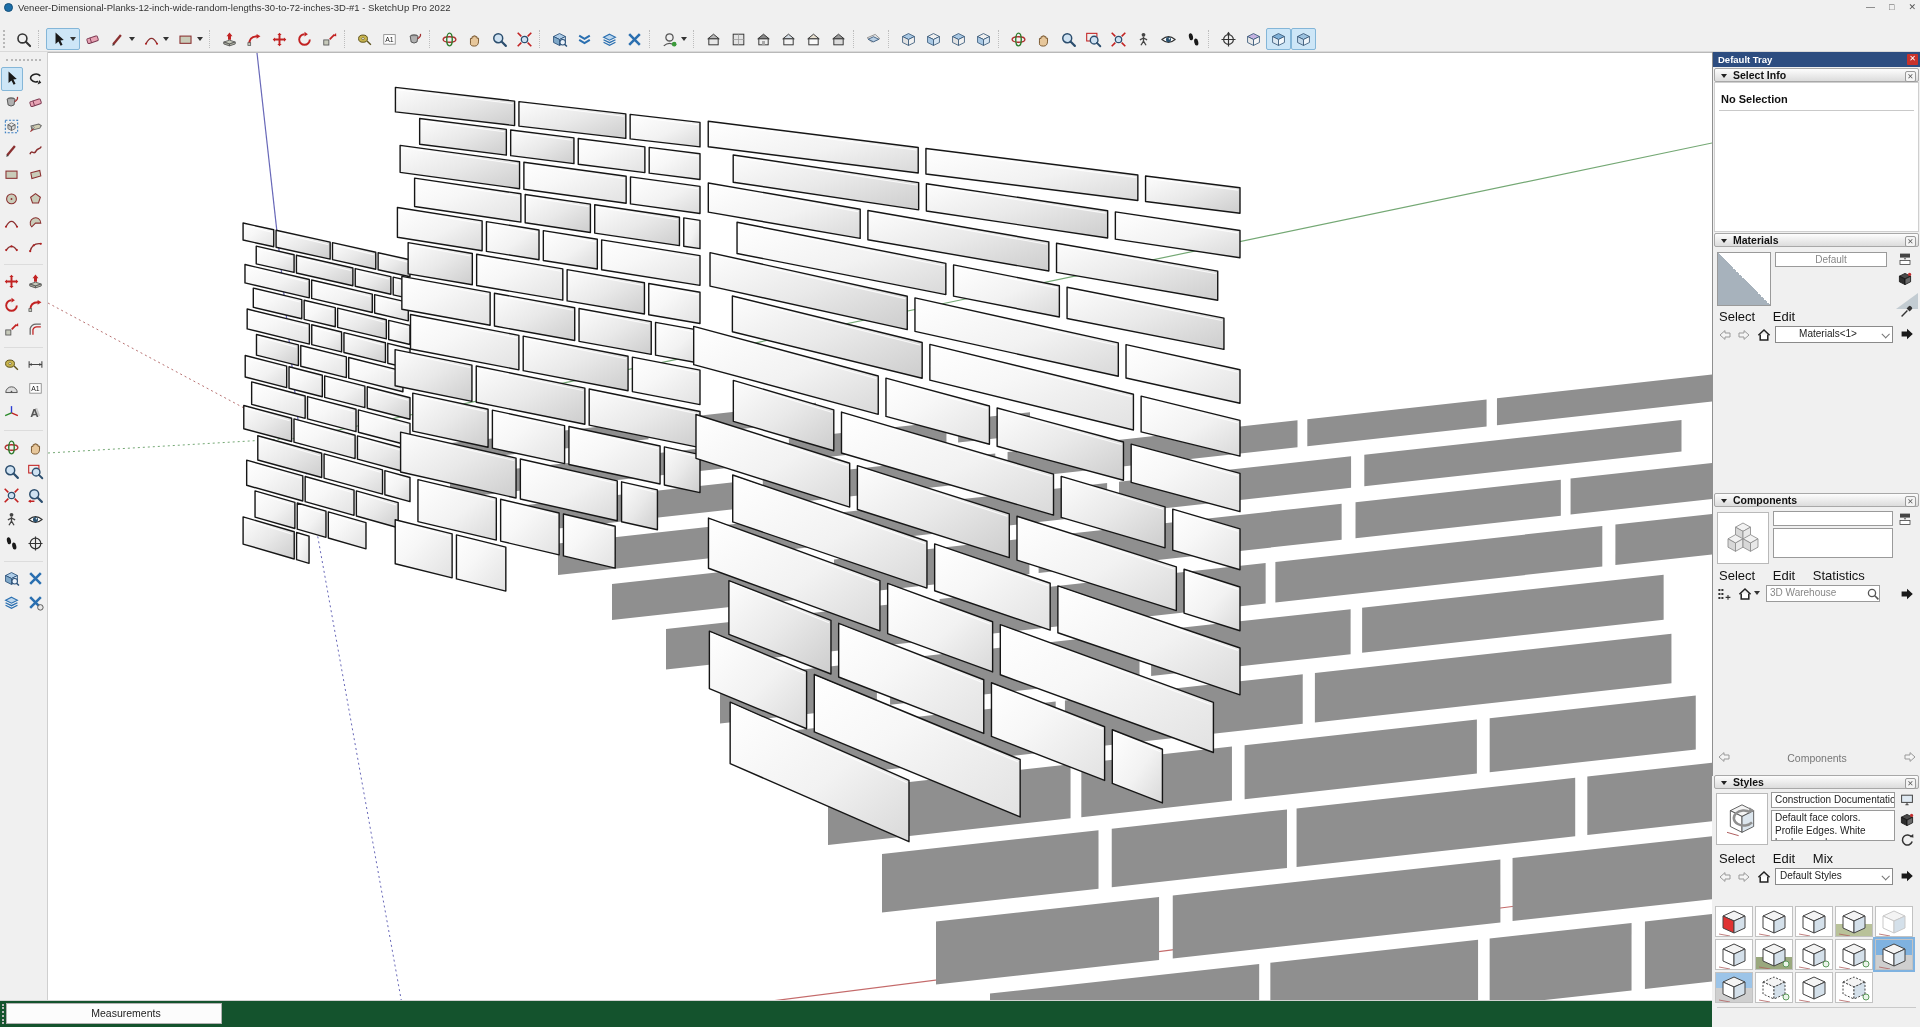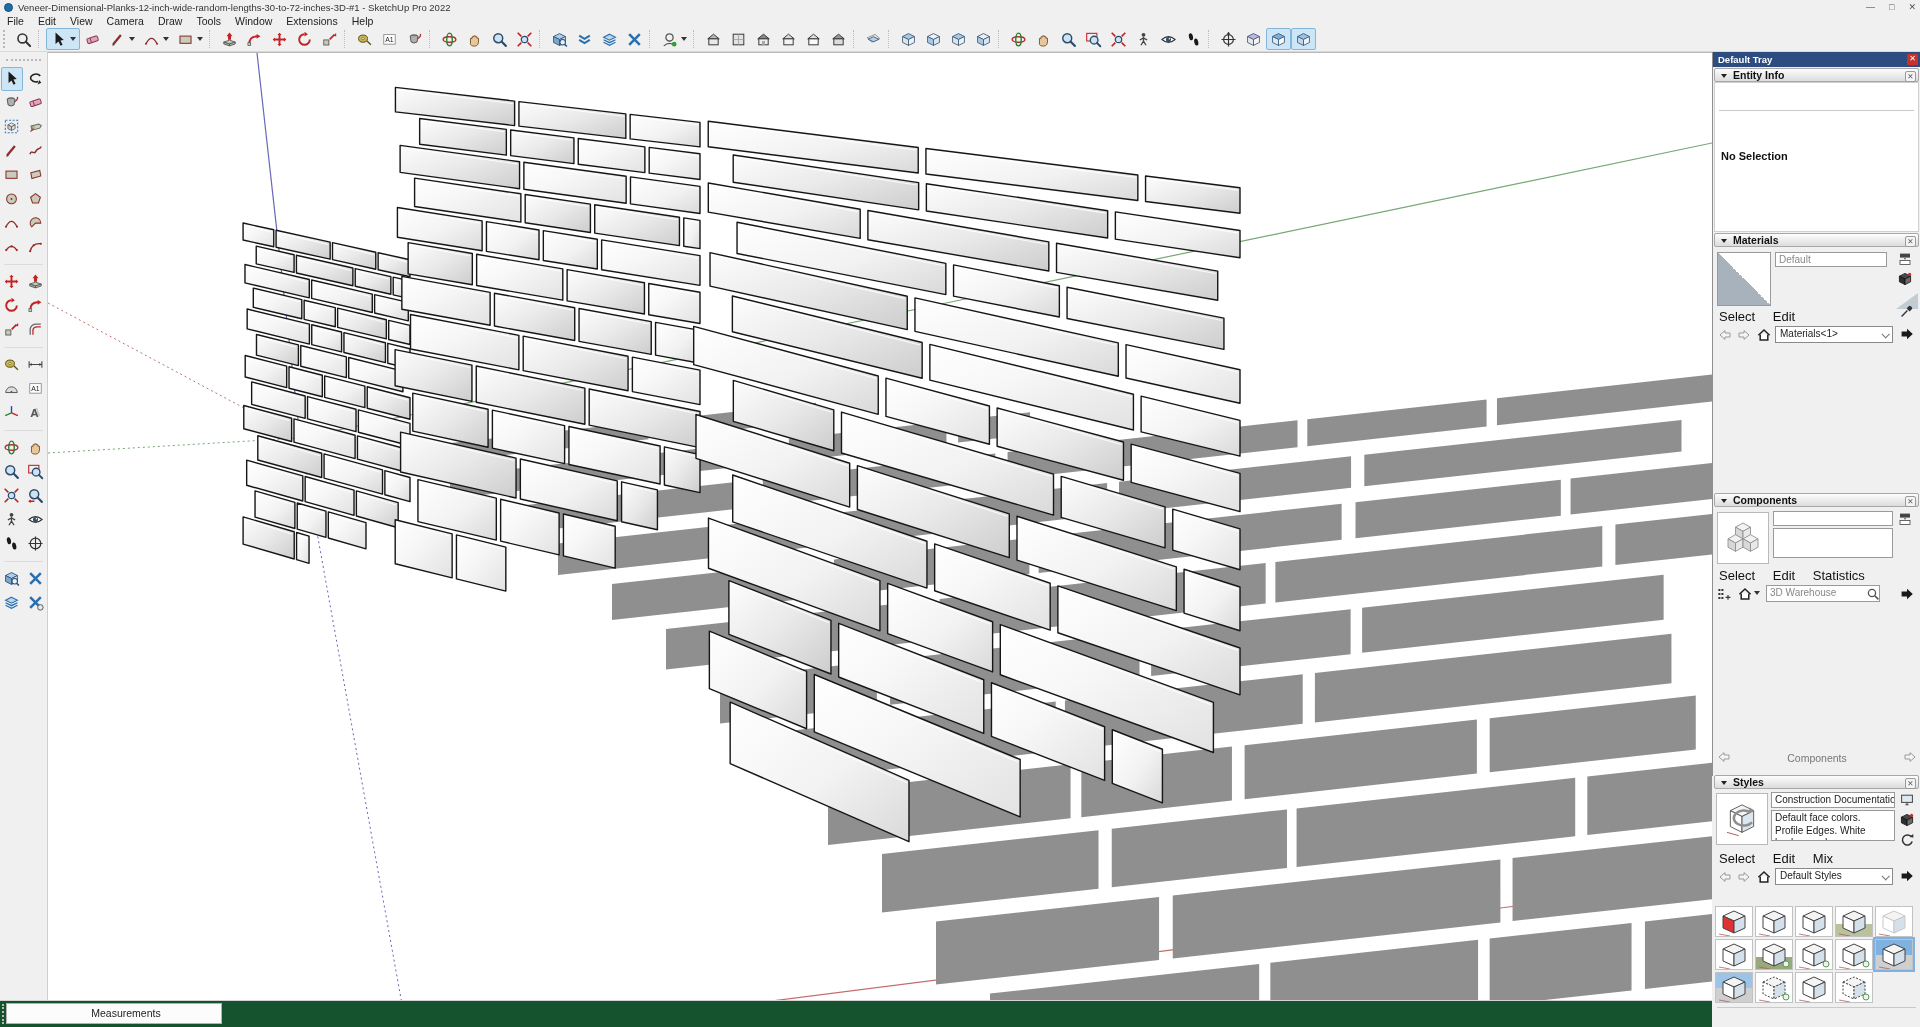--- a/index.html
+++ b/index.html
@@ -84,31 +84,20 @@
   <div id="titlebar">
     <span id="app-logo"></span>
     <span id="win-title">Veneer-Dimensional-Planks-12-inch-wide-random-lengths-30-to-72-inches-3D-#1 - SketchUp Pro 2022</span>
     <div id="win-controls">
       <span>—</span>
       <span>□</span>
       <span>✕</span>
     </div>
   </div>
 
-  <div id="menubar">
-      <span class="menu-item">File</span>
-      <span class="menu-item">Edit</span>
-      <span class="menu-item">View</span>
-      <span class="menu-item">Camera</span>
-      <span class="menu-item">Draw</span>
-      <span class="menu-item">Tools</span>
-      <span class="menu-item">Window</span>
-      <span class="menu-item">Extensions</span>
-      <span class="menu-item">Help</span>
-    </div>
 
   <div id="toolbar">
       <div class="tgrip"></div>
       <div class="tbtn">
         <span class="ticon"><svg viewBox="0 0 16 16">
             <circle cx="7" cy="7" r="4.2" fill="none" stroke="#333" stroke-width="1.5"></circle>
             <path d="M10.2 10.2 L14.2 14.2" stroke="#333" stroke-width="1.9" stroke-linecap="round"></path>
           </svg></span>
       </div>
       <div class="tsep"></div>
@@ -1075,34 +1064,34 @@
   </div>
 
   <div id="tray">
     <div id="tray-titlebar">
       <span>Default Tray</span>
       <span id="tray-close">✕</span>
     </div>
 
     <div class="sec-head">
       <span class="tri"></span>
-      <span>Entity Info</span>
+      <span>Select Info</span>
       <span class="xbtn">✕</span>
     </div>
     <div class="sec-body" style="height:150px;background:#fff;border:1px solid #cfcfcf;margin:0 1px;">
-      <div style="font-weight:bold;font-size:11px;padding:20px 0 0 6px;color:#111;margin-top:47px;">No Selection</div>
+      <div style="font-weight:bold;font-size:11px;padding:10px 0 0 6px;color:#111;">No Selection</div>
       <div class="hline" style="top:27px;"></div>
     </div>
 
     <div class="sec-head">
       <span class="tri"></span>
       <span>Materials</span>
       <span class="xbtn">✕</span>
     </div>
-    <div class="sec-body" style="height:245px;">
+    <div class="sec-body" style="height:245px;text-align:center;">
       <div id="mat-preview"></div>
       <div class="field" style="position:absolute;left:62px;top:5px;width:112px;height:15px;">Default</div>
       <span class="mini" style="left:184px;top:4px;"><svg viewBox="0 0 16 16">
             <rect x="3" y="2.6" width="10" height="4" fill="#444"></rect>
             <rect x="3" y="9.4" width="10" height="4" fill="#fff" stroke="#444" stroke-width="0.8"></rect>
             <path d="M6.8 7.2 l1.2 1.6 1.2-1.6z" fill="#444"></path>
           </svg></span>
       <span class="mini" style="left:184px;top:24px;"><svg viewBox="0 0 16 16">
             <polygon points="8,2.4 13.6,5.2 8,8 2.4,5.2" fill="#4a4a4a" stroke="#111" stroke-width="0.8"></polygon>
             <polygon points="2.4,5.2 8,8 8,13.6 2.4,10.8" fill="#2e2e2e" stroke="#111" stroke-width="0.8"></polygon>

